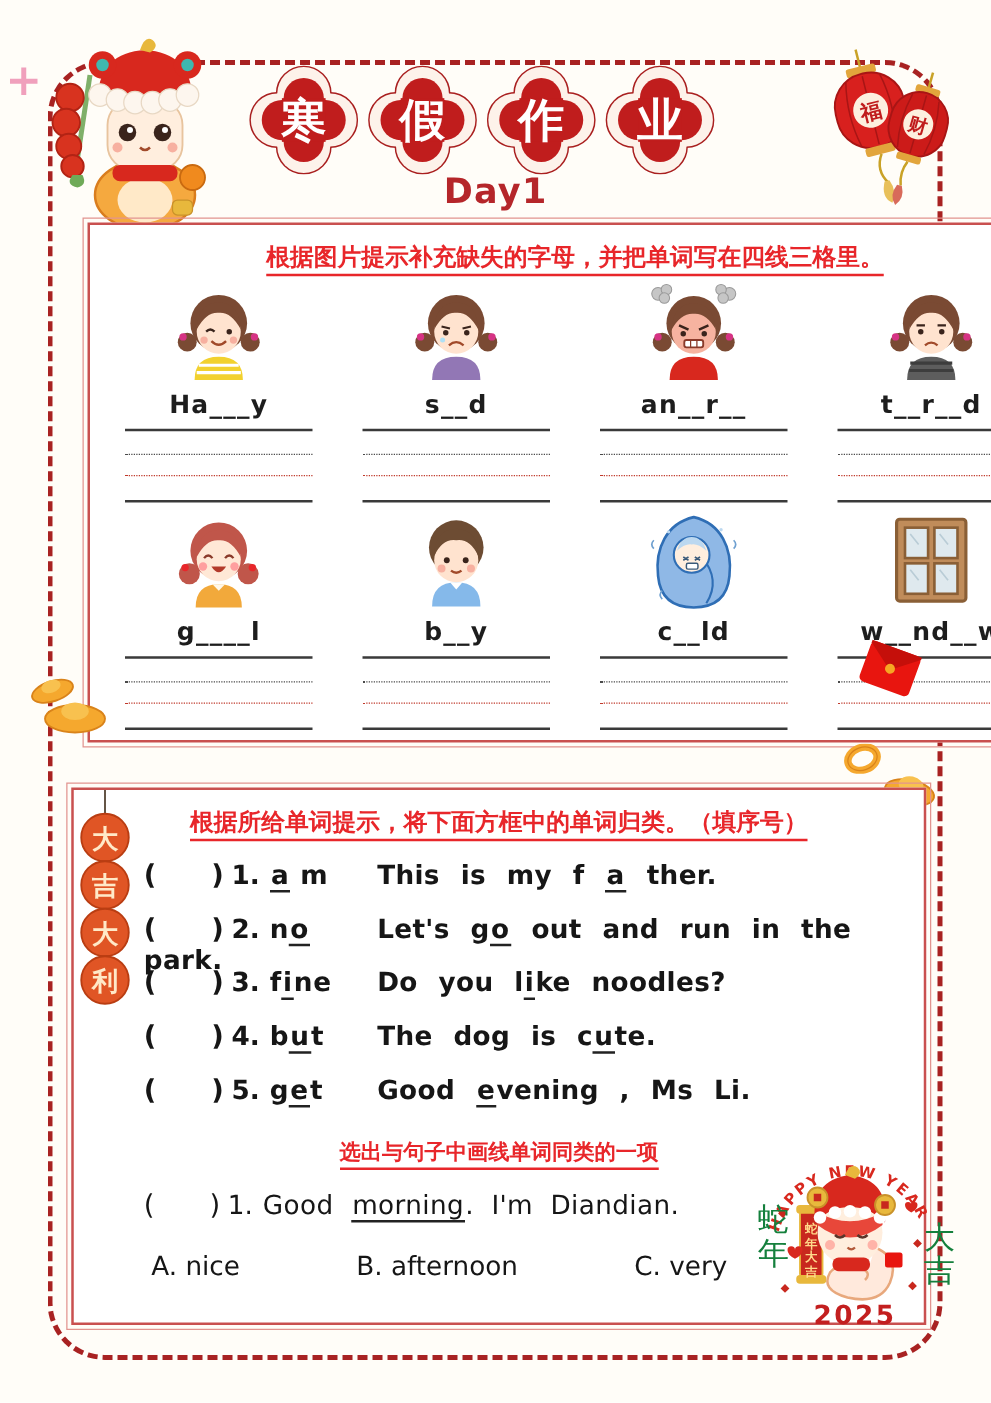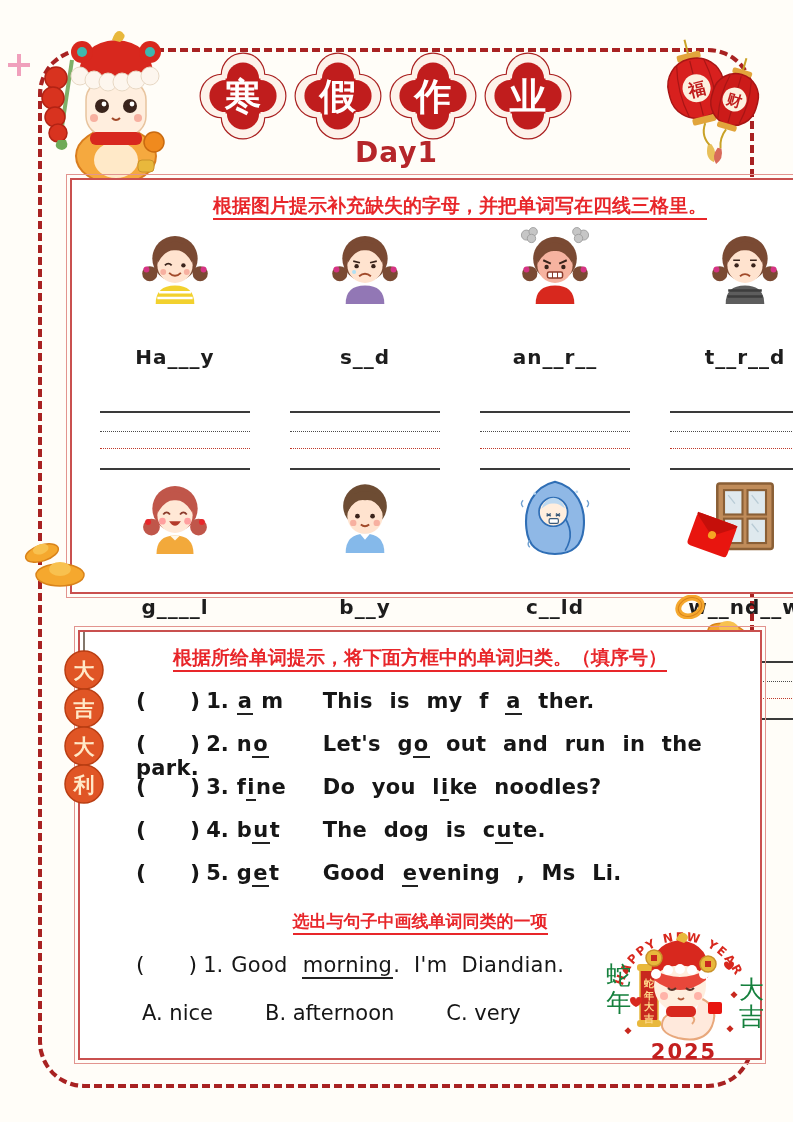--- a/index.html
+++ b/index.html
@@ -10,26 +10,26 @@
   
   .medallions{position:absolute;top:50px;left:197px;display:flex;gap:3px;}
   .medallions svg{width:92px;height:92px;}
   .med-char{font-family:"DejaVu Sans",sans-serif;font-weight:bold;}
   .day-label{position:absolute;top:136px;left:0;width:793px;text-align:center;
     font-size:28px;font-weight:bold;color:#b5262a;letter-spacing:1px;}
   
   .sec{position:absolute;background:#fff;border:2px solid #c9504f;
     outline:1px solid #e2948f;outline-offset:3px;box-sizing:border-box;}
   .section1{left:70px;top:178px;width:780px;height:416px;}
-  .section2{left:78px;top:630px;width:684px;height:430px;}
+  .section2{left:57px;top:630px;width:684px;height:430px;}
   .instr{margin:13px 10px 0;text-align:center;font-size:19px;font-weight:bold;color:#e8262a;}
   .instr span{border-bottom:2px solid #e8262a;padding-bottom:2px;}
   
   .cards-grid{display:grid;grid-template-columns:repeat(4,1fr);margin-top:6px;padding:0 8px;row-gap:4px;}
-  .card{display:flex;flex-direction:column;align-items:center;gap:34px;}
+  .card{display:flex;flex-direction:column;align-items:center;}
   .card svg{width:92px;height:84px;}
   .word{font-size:20px;font-weight:bold;color:#1d1d1d;letter-spacing:1px;margin-top:2px;}
   .write-grid{position:relative;width:150px;height:60px;margin-top:8px;}
   .wl{position:absolute;left:0;right:0;height:0;}
   .wl1{top:0;border-top:2px solid #3a3a3a;}
   .wl2{top:20px;border-top:1.5px dotted #4a4a4a;}
   .wl3{top:37px;border-top:1.5px dotted #c0392b;}
   .wl4{top:57px;border-top:2px solid #3a3a3a;}
   
   .s2-items{padding-left:56px;margin-top:10px;}
@@ -37,21 +37,21 @@
   .bracket{font-size:22px;color:#161616;}
   .bracket-gap{display:inline-block;width:44px;}
   .item-num{margin:0 8px 0 6px;}
   .cue{display:inline-block;min-width:86px;letter-spacing:.5px;}
   .sentence{word-spacing:9px;letter-spacing:.3px;}
   .u-letter{border-bottom:2px solid #222;padding:0 1px;}
   .s2-sub{margin-top:24px;text-align:center;font-size:17px;font-weight:bold;color:#e8262a;}
   .s2-sub span{border-bottom:2px solid #e8262a;padding-bottom:2px;}
   .s2-question{padding-left:56px;margin-top:19px;font-size:21px;color:#161616;}
   .s2-question .sentence{word-spacing:7px;}
-  .s2-options{padding-left:62px;margin-top:24px;display:flex;gap:52px;font-size:21px;color:#161616;}
+  .s2-options{padding-left:62px;margin-top:24px;display:flex;gap:93px;font-size:21px;color:#161616;}
   
   .dec{position:absolute;}
   .banner{left:60px;top:632px;width:48px;height:178px;}
   .ny-mascot{left:596px;top:906px;width:168px;height:158px;}
   .ny-mascot svg{position:absolute;left:0;top:0;}
   .v-text{position:absolute;width:1.25em;line-height:1.08;word-break:break-all;
     font-size:25px;font-weight:normal;color:#15803d;text-align:right;}
   .v-left{left:4px;top:56px;}
   .v-right{right:0px;top:70px;}
   .scroll-text{position:absolute;left:48px;top:72px;width:1.1em;line-height:1.15;

